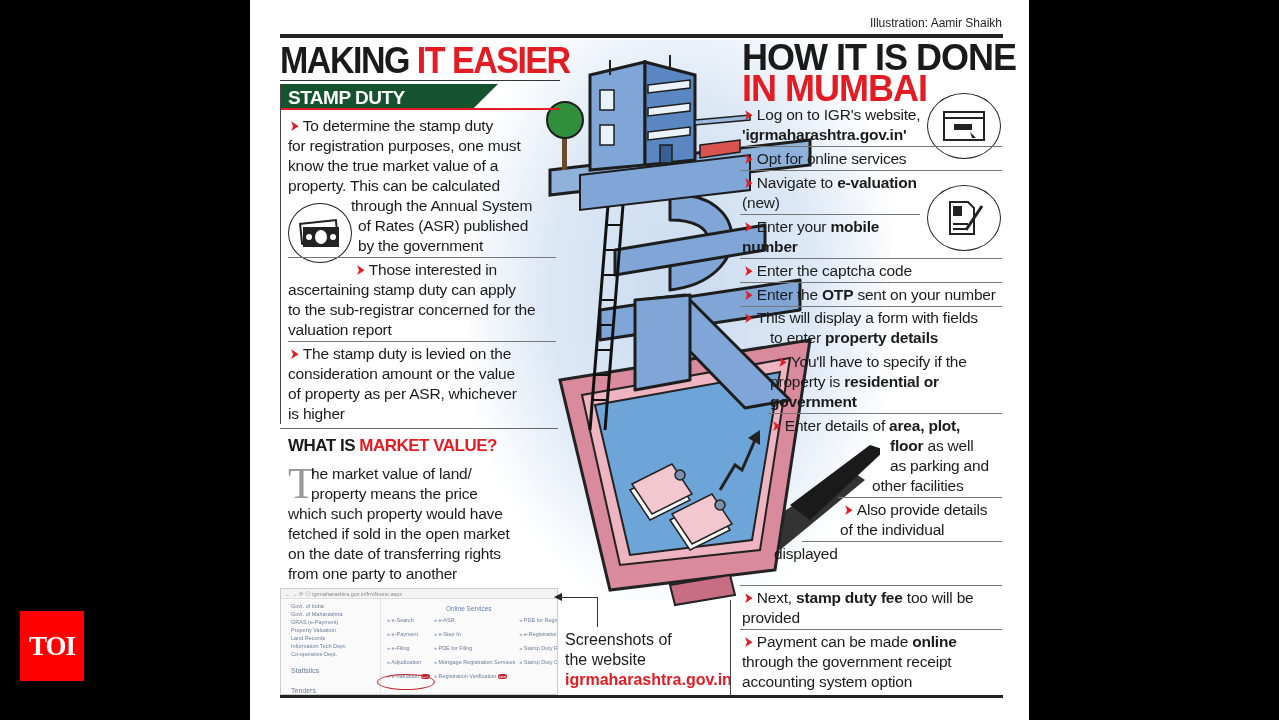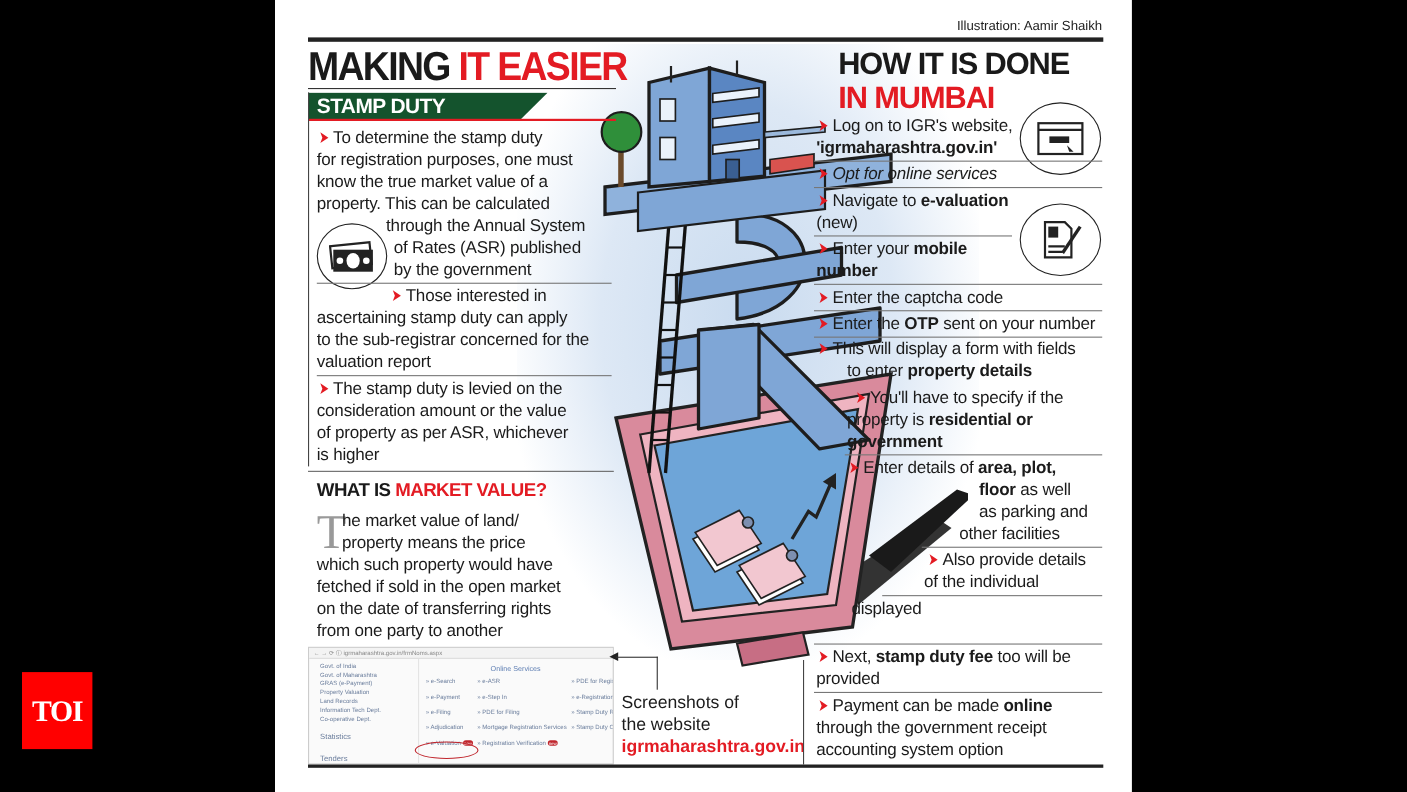--- a/index.html
+++ b/index.html
@@ -79,21 +79,21 @@
   .shot .new { display: inline-block; background: #c0262d; color: #fff; border-radius: 3px; padding: 0 1px; font-size: 4px; }
 
   .pointer-line-h { position: absolute; left: 310px; top: 597px; width: 38px; height: 1px; background: #333; }
   .pointer-line-v { position: absolute; left: 347px; top: 597px; width: 1px; height: 30px; background: #333; }
   .pointer-arrow { position: absolute; left: 304px; top: 593px; width: 0; height: 0; border-top: 4px solid transparent; border-bottom: 4px solid transparent; border-right: 8px solid #222; }
   .caption { position: absolute; left: 315px; top: 630px; font-size: 16px; line-height: 20px; color: #1b1b1b; }
   .caption .red { color: #e31b23; font-weight: bold; }
 
   .vdivider { position: absolute; left: 480px; top: 600px; width: 1px; height: 95px; background: #444; }
 
-  .rhead { position: absolute; left: 492px; top: 42px; font-size: 28px; font-weight: bold; letter-spacing: -1px; line-height: 31px; color: #1a1a1a; margin-left: 20px; }
+  .rhead { position: absolute; left: 492px; top: 42px; font-size: 36px; font-weight: bold; letter-spacing: -1px; line-height: 31px; color: #1a1a1a; }
   .rhead .red { color: #e31b23; }
 
   .illus { position: absolute; left: 270px; top: 50px; width: 360px; height: 560px; }
 </style>
 </head>
 <body>
 
 <div class="toi-logo">TOI</div>
 
 <div class="page">
@@ -292,21 +292,21 @@
       <line x1="9" y1="31" x2="22" y2="31" stroke="#222" stroke-width="2"></line>
       <line x1="38" y1="8" x2="22" y2="32" stroke="#222" stroke-width="3"></line>
     </svg>
   </div>
 
   <div class="txt" style="left:492px; top:105px;">
     <div><span class="arrow">➤</span><span>Log on to IGR's website,</span></div>
     <div><b>'igrmaharashtra.gov.in'</b></div>
   </div>
   <div class="rule" style="left:490px; top:146px; width:262px;"></div>
-  <div class="txt" style="left:492px; top:149px;font-style:italic;">
+  <div class="txt" style="left:492px; top:149px;">
     <span class="arrow">➤</span><span>Opt for online services</span>
   </div>
   <div class="rule" style="left:490px; top:170px; width:262px;"></div>
   <div class="txt" style="left:492px; top:173px;">
     <div><span class="arrow">➤</span><span>Navigate to </span><b>e-valuation</b></div>
     <div>(new)</div>
   </div>
   <div class="rule" style="left:490px; top:214px; width:180px;"></div>
   <div class="txt" style="left:492px; top:217px;">
     <div><span class="arrow">➤</span><span>Enter your </span><b>mobile</b></div>

